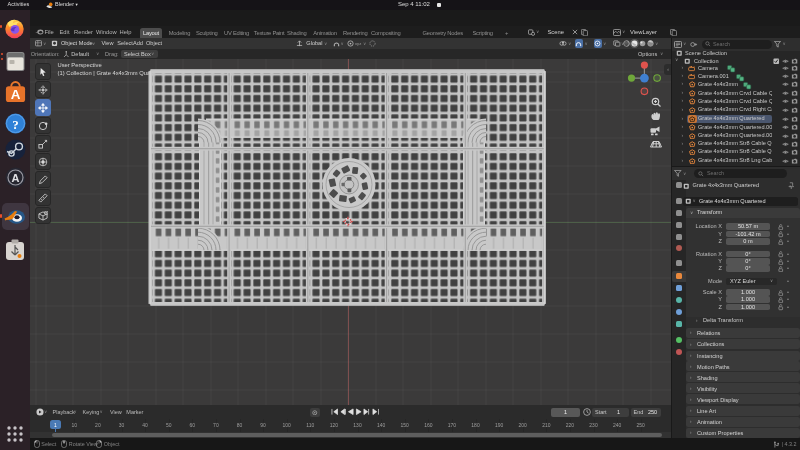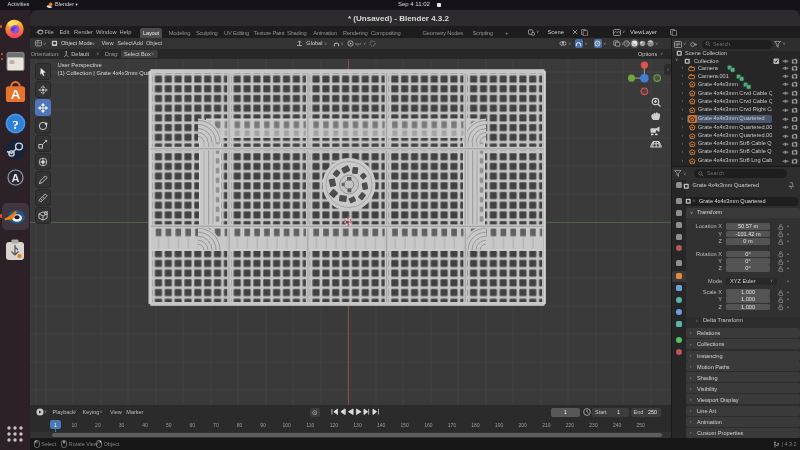--- a/index.html
+++ b/index.html
@@ -109,21 +109,20 @@
           <circle cx="15" cy="3" r="1.7"></circle>
           <circle cx="3" cy="9" r="1.7"></circle>
           <circle cx="9" cy="9" r="1.7"></circle>
           <circle cx="15" cy="9" r="1.7"></circle>
           <circle cx="3" cy="15" r="1.7"></circle>
           <circle cx="9" cy="15" r="1.7"></circle>
           <circle cx="15" cy="15" r="1.7"></circle>
         </g>
 </svg>
 </div>
-<div id="titlebar">* (Unsaved) - Blender 4.3.2</div>
 <div id="menubar">
 <svg class="abs" style="left:4.5px;top:3px;" width="9" height="6" viewBox="0 0 10 7">
         <ellipse cx="6" cy="3.5" rx="3.6" ry="2.9" fill="#9a9a9a"></ellipse>
         <ellipse cx="6.3" cy="3.8" rx="1.9" ry="1.5" fill="#1d1d1d"></ellipse>
         <path d="M0.2 4.4 Q3 3.8 5 1.8 L6.5 0.6 L4 3.2 Q2 5 0.2 4.4Z" fill="#9a9a9a"></path>
       </svg>
 <span class="m" style="left:14.4px;">File</span>
 <span class="m" style="left:29.5px;">Edit</span>
 <span class="m" style="left:44px;">Render</span>
 <span class="m" style="left:66px;">Window</span>

